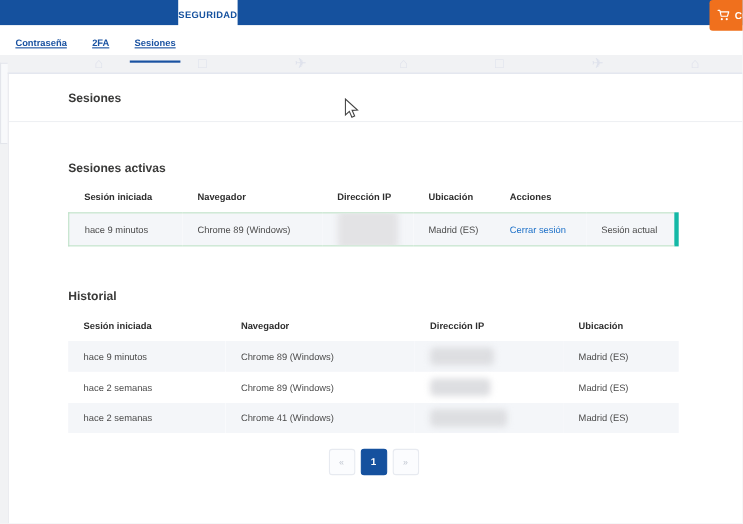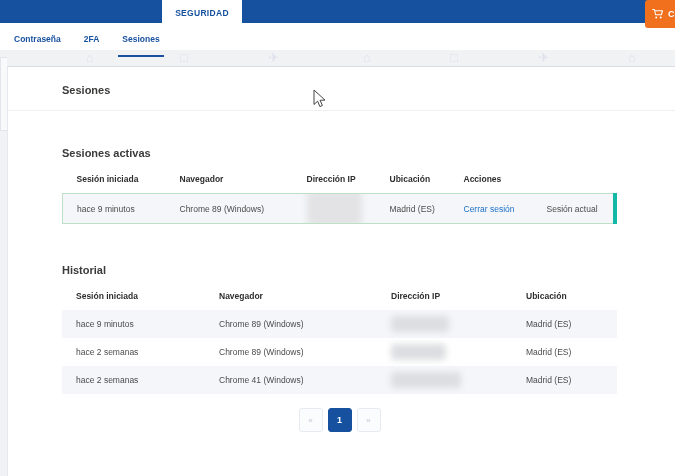--- a/index.html
+++ b/index.html
@@ -19,21 +19,21 @@
   .topnav {
     display: flex; align-items: center;
     height: 100%; padding-left: 13px; gap: 17px;
   }
   .topnav-item {
     color: #b7cde9; font-size: 8.5px; font-weight: bold;
     letter-spacing: .4px; cursor: pointer; white-space: nowrap; margin-top: 32px;
   }
   .active-tab {
     position: absolute; left: 162px; top: 0;
-    width: 80px; height: 25px;
+    width: 54px; height: 25px;
     background: #ffffff; color: #15519e;
     font-size: 8.5px; font-weight: bold; letter-spacing: .3px;
     display: flex; align-items: center; justify-content: center;
     z-index: 3; cursor: pointer;
   }
   .cart-btn {
     position: absolute; left: 645px; top: 0;
     width: 70px; height: 28px;
     background: #f0701d; color: #fff;
     display: flex; align-items: center; gap: 4px;
@@ -49,20 +49,21 @@
     width: 675px; height: 27px;
     background: #ffffff;
     display: flex; padding-left: 10px; gap: 15px;
     z-index: 2;
   }
   .subnav-item {
     display: flex; align-items: center;
     color: #1a52a1; font-size: 8.5px; font-weight: bold;
     padding: 16px 4px; cursor: pointer;
     border-bottom: 2px solid transparent;
+    text-decoration: underline;
   }
   .subnav-item.active { border-bottom-color: #1a52a1; }
   
   .bg-icon {
     position: absolute; top: 51px;
     font-size: 13px; color: #dfe2ec; z-index: 0;
     line-height: 14px;
   }
   .bg-peek {
     position: absolute; left: 0; top: 57px;

